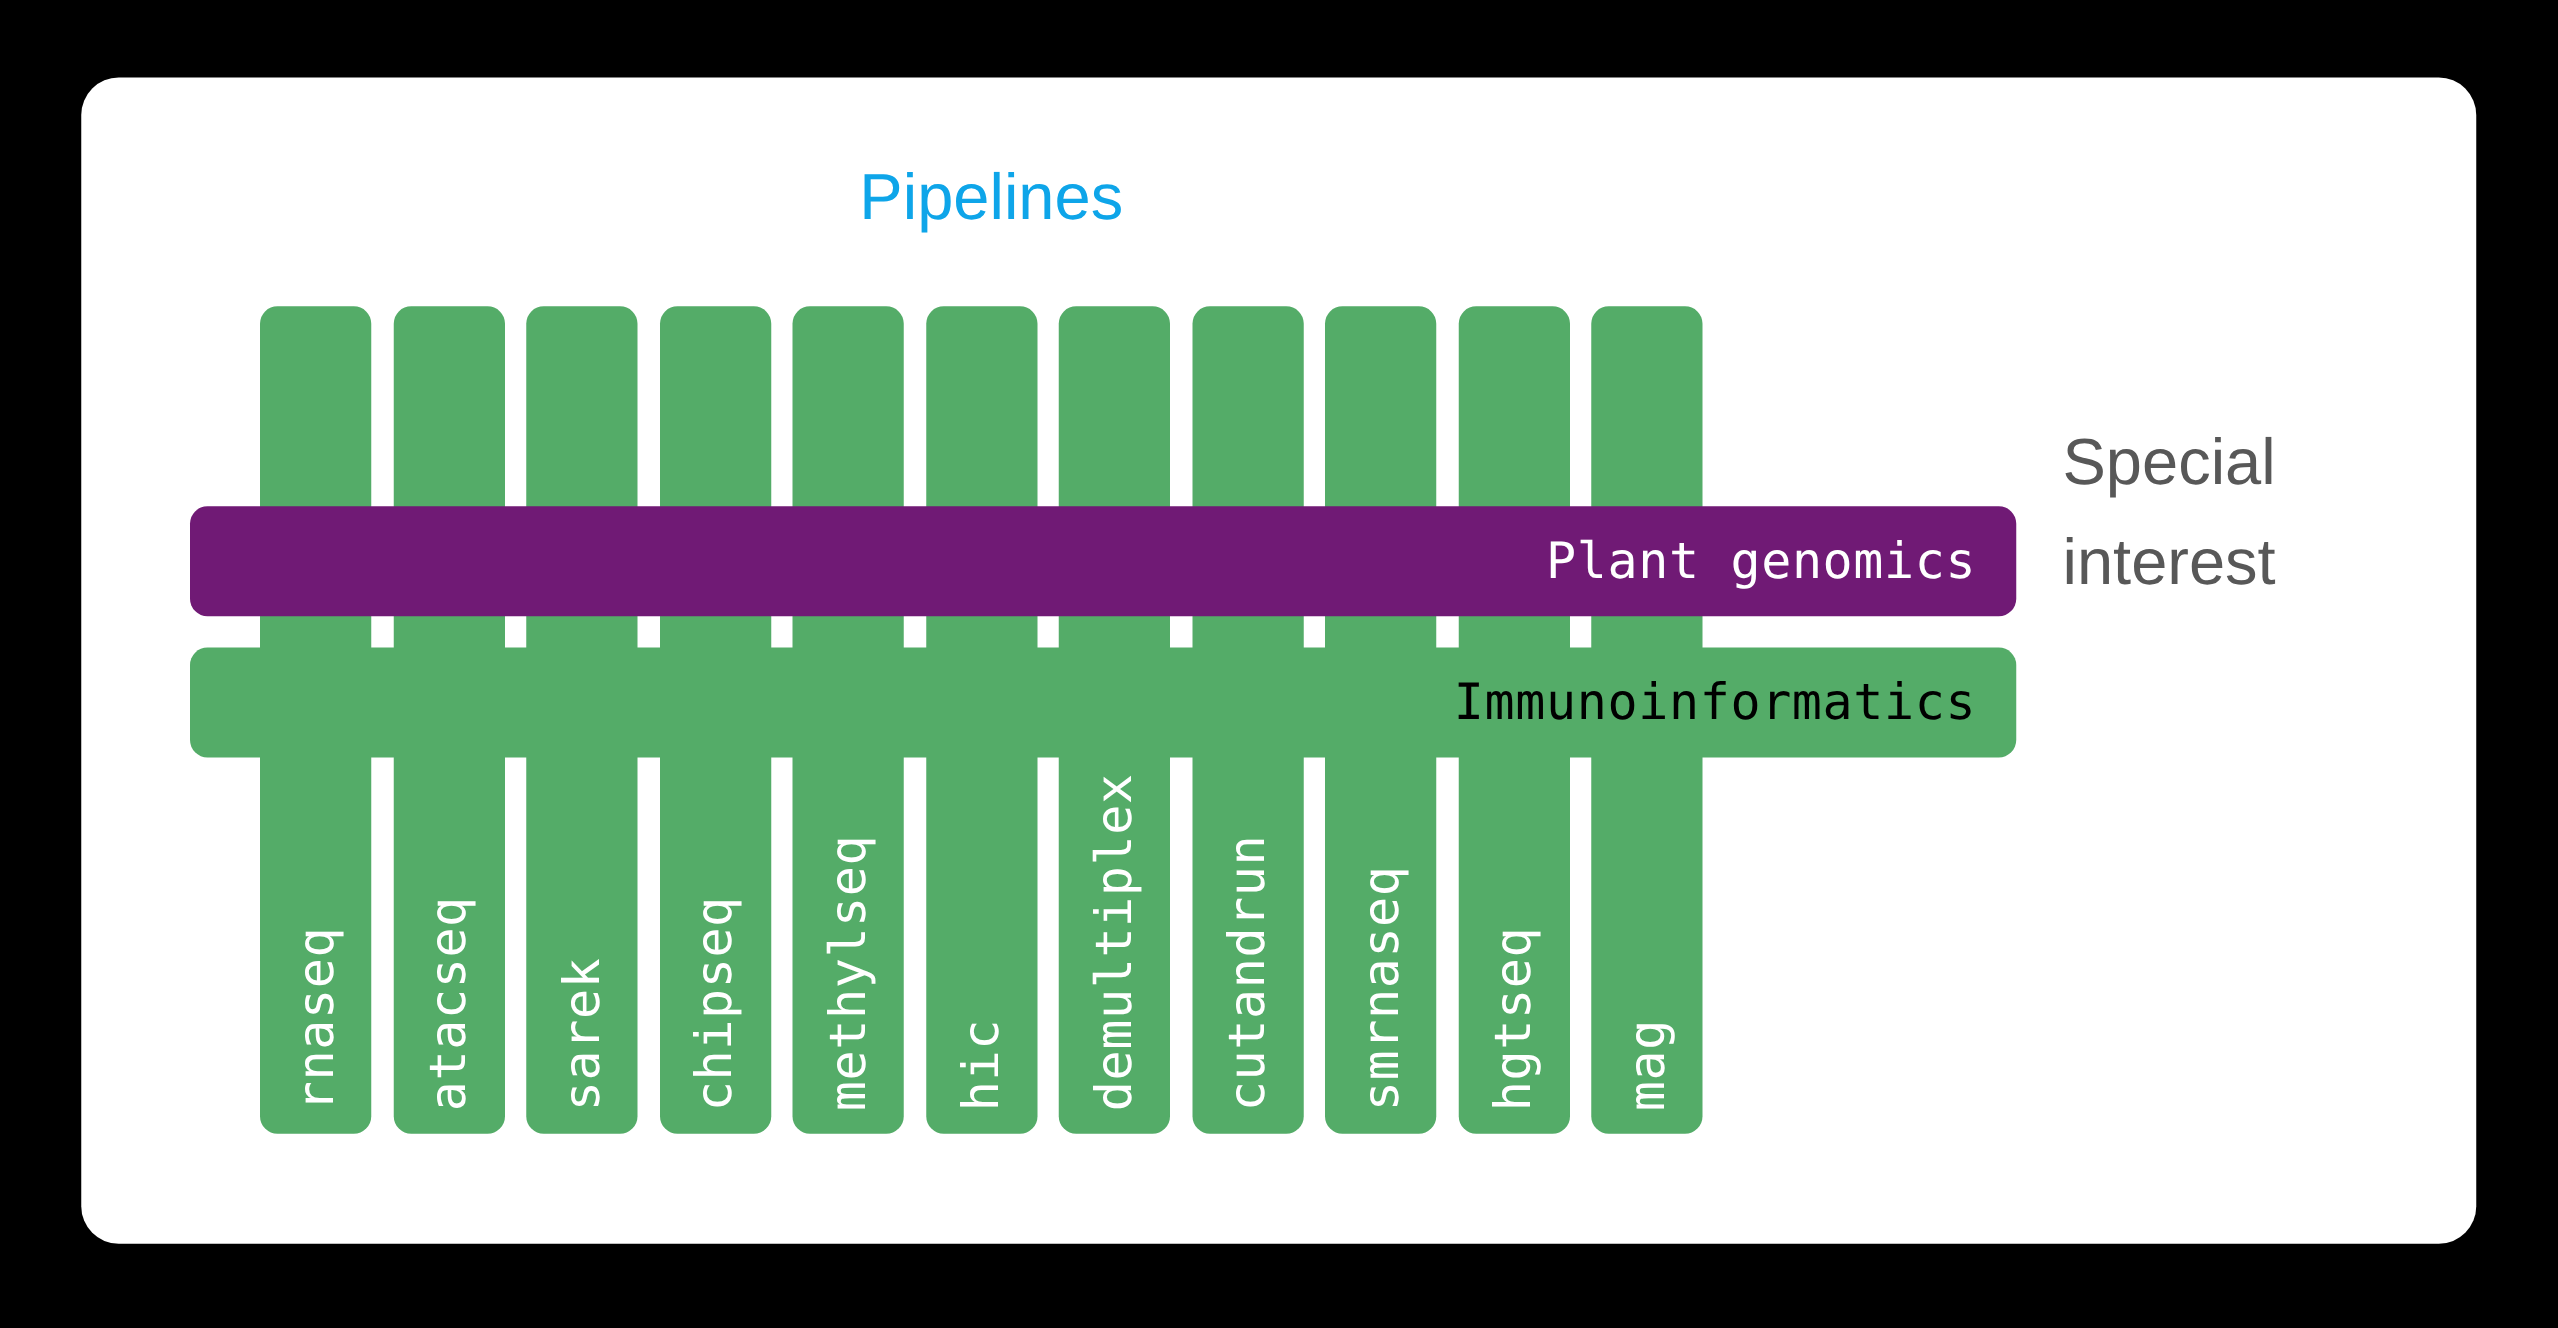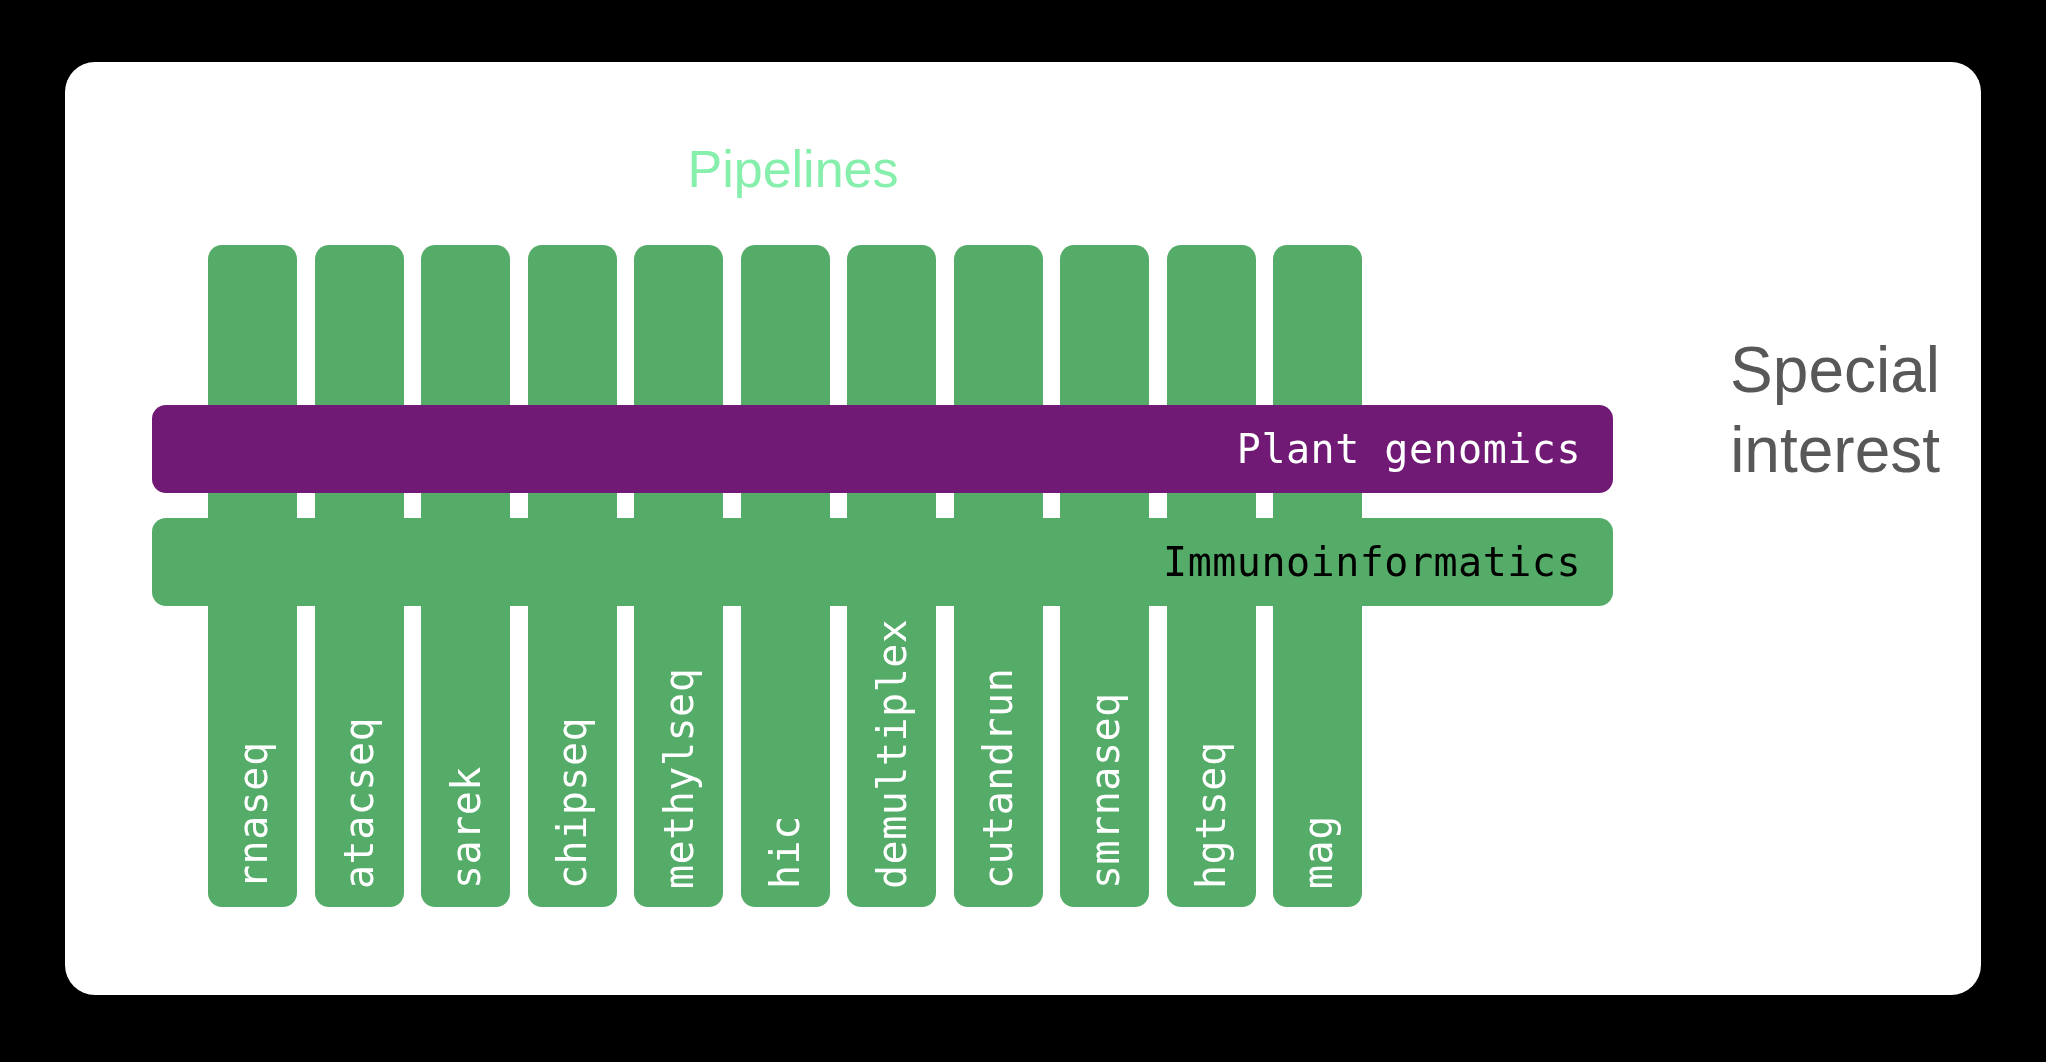--- a/index.html
+++ b/index.html
@@ -107,39 +107,39 @@
     letter-spacing: 0.5px;
     white-space: nowrap;
   }
 
   
   #sig-caption {
     position: absolute;
     left: 1650px;
     top: 330px;
     width: 290px;
-    text-align: right;
-    font-size: 64px;
+    text-align: left;
+    font-size: 52px;
     line-height: 80px;
     color: #585858;
     font-family: "Liberation Sans", sans-serif;
   }
   #sig-caption .cap-line {
     display: block;
     white-space: nowrap;
   }
 </style>
 </head>
 <body>
 
 <div id="stage" style="background: rgb(0, 0, 0);">
 
   <div id="card" style="background: rgb(255, 255, 255);"></div>
 
-  <div id="pipelines-title" style="color: #86efac; margin-top: 11px;">Pipelines</div>
+  <div id="pipelines-title" style="color: #0ea5e9;">Pipelines</div>
 
   <div id="diagram">
 
   <div class="pipeline-col" style="left: 208px; background: rgb(84, 172, 104);">
         <div class="col-label-wrap">
           <span class="col-label" style="color: rgb(255, 255, 255);">rnaseq</span>
         </div>
       </div>
       <div class="pipeline-col" style="left: 314.5px; background: rgb(84, 172, 104);">
         <div class="col-label-wrap">

